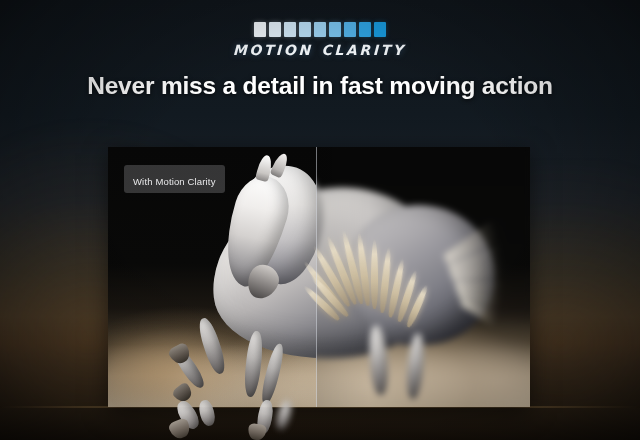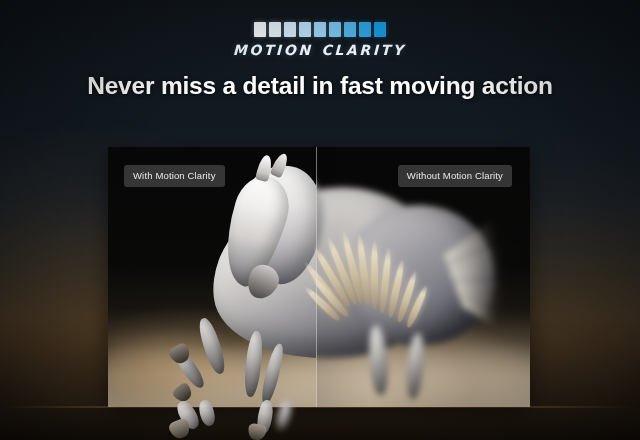--- a/index.html
+++ b/index.html
@@ -316,21 +316,21 @@
   }
 
   
   .tag {
     position: absolute;
     top: 18px;
     background: rgba(60,60,62,0.88);
     color: #e9e9ea;
     font-size: 9.5px;
     letter-spacing: 0.15px;
-    padding: 5px 9px 6px;
+    padding: 11px 9px 6px;
     border-radius: 3px;
     white-space: nowrap;
     z-index: 8;
   }
   .tag-left { left: 16px; }
   .tag-right { right: 18px; }
 </style>
 </head>
 <body>
 
@@ -465,21 +465,20 @@
                 <span style="position: absolute; left: 352.8px; top: 152.8px; width: 40.4px; height: 3px; border-radius: 2px; background: linear-gradient(90deg, rgba(236, 230, 214, 0.95) 0%, rgba(222, 212, 188, 0.6) 55%, rgba(200, 188, 160, 0) 100%); transform: rotate(27.6deg); transform-origin: left center; filter: blur(1.1px);"></span>
                 <span style="position: absolute; left: 354px; top: 156px; width: 39px; height: 3px; border-radius: 2px; background: linear-gradient(90deg, rgba(236, 230, 214, 0.95) 0%, rgba(222, 212, 188, 0.6) 55%, rgba(200, 188, 160, 0) 100%); transform: rotate(32deg); transform-origin: left center; filter: blur(1.1px);"></span>
               </div>
       </div>
           </div>
       </div>
 
       <div class="divider"></div>
 
       <div class="tag tag-left">With Motion Clarity</div>
-      <div class="tag tag-right">Without Motion Clarity</div>
     </div>
   </div>
 
   <div class="under-legs" id="under-legs">
       <div class="leg" style="position: absolute; left: 72px; top: 0px; width: 16px; height: 30px; transform: rotate(-30deg); opacity: 0.95;"></div>
       <div class="leg" style="position: absolute; left: 92px; top: 0px; width: 14px; height: 26px; transform: rotate(-14deg); opacity: 0.95;"></div>
       <div class="leg" style="position: absolute; left: 150px; top: 0px; width: 14px; height: 34px; transform: rotate(9deg); opacity: 0.95;"></div>
       <div class="leg" style="position: absolute; left: 170px; top: 0px; width: 12px; height: 30px; transform: rotate(16deg); opacity: 0.95; filter: blur(3px);"></div>
       <div class="hoof" style="position: absolute; left: 62px; top: 20px; width: 20px; height: 18px; transform: rotate(-22deg);"></div>
       <div class="hoof" style="position: absolute; left: 140px; top: 24px; width: 18px; height: 16px; transform: rotate(10deg);"></div>

